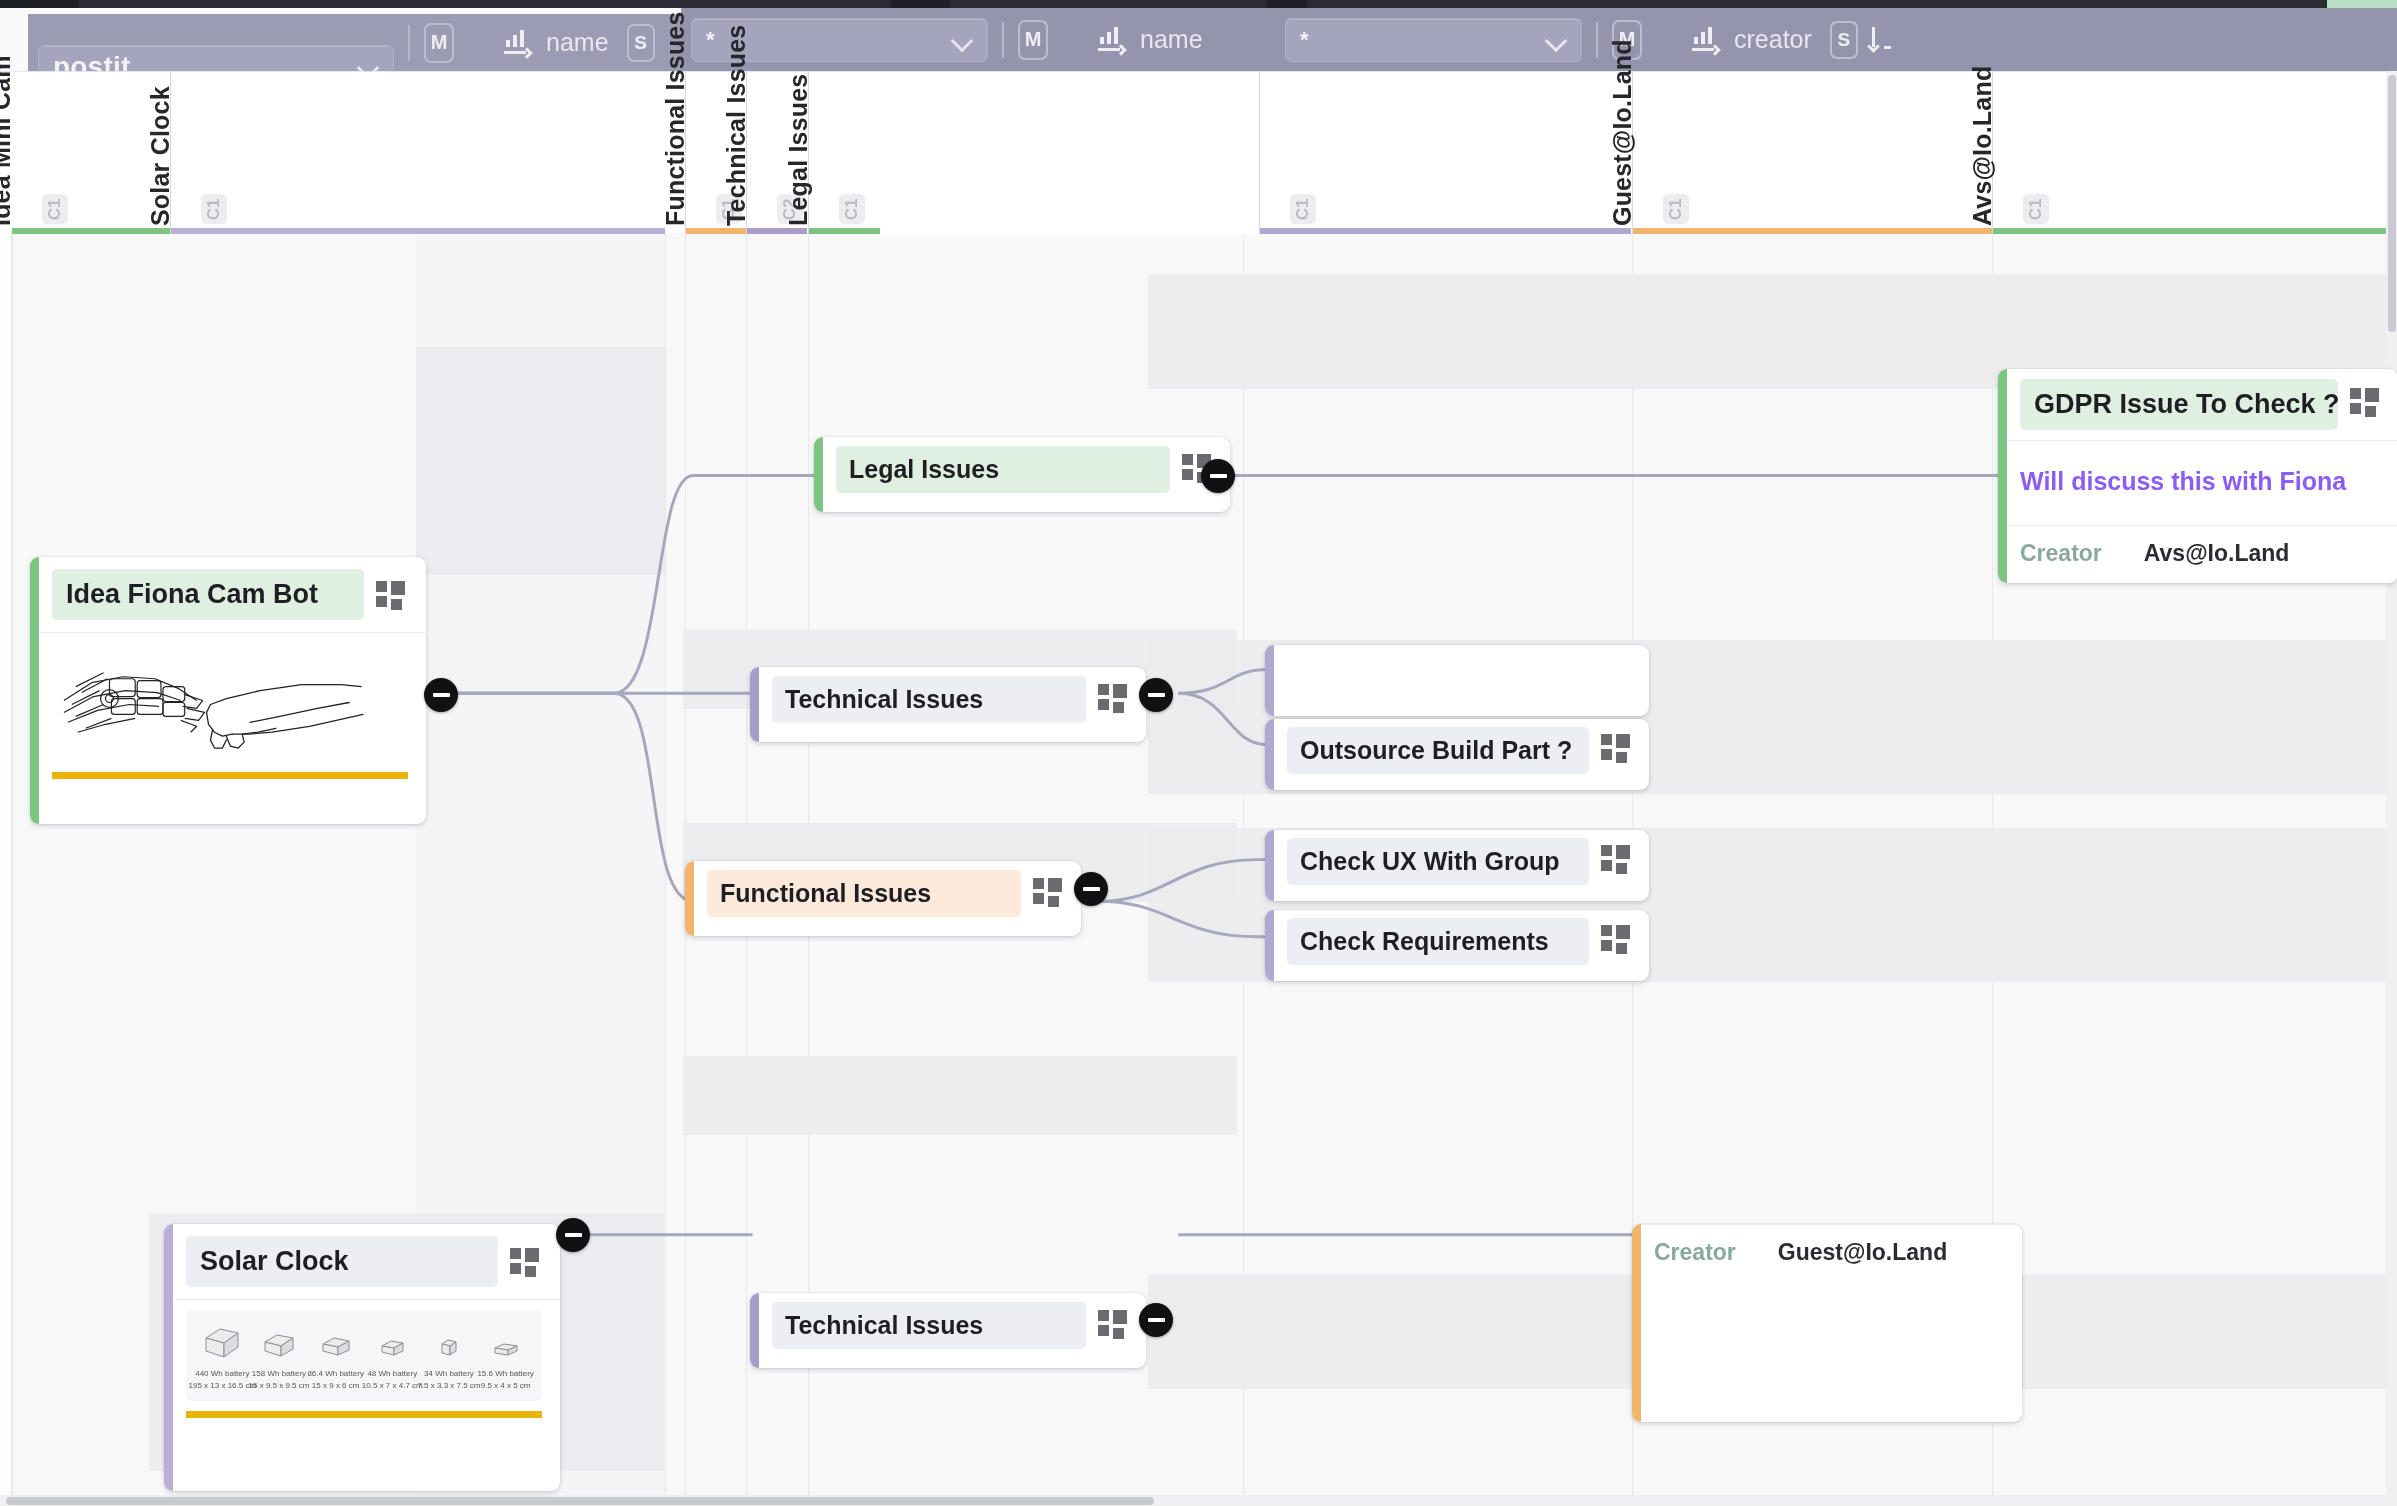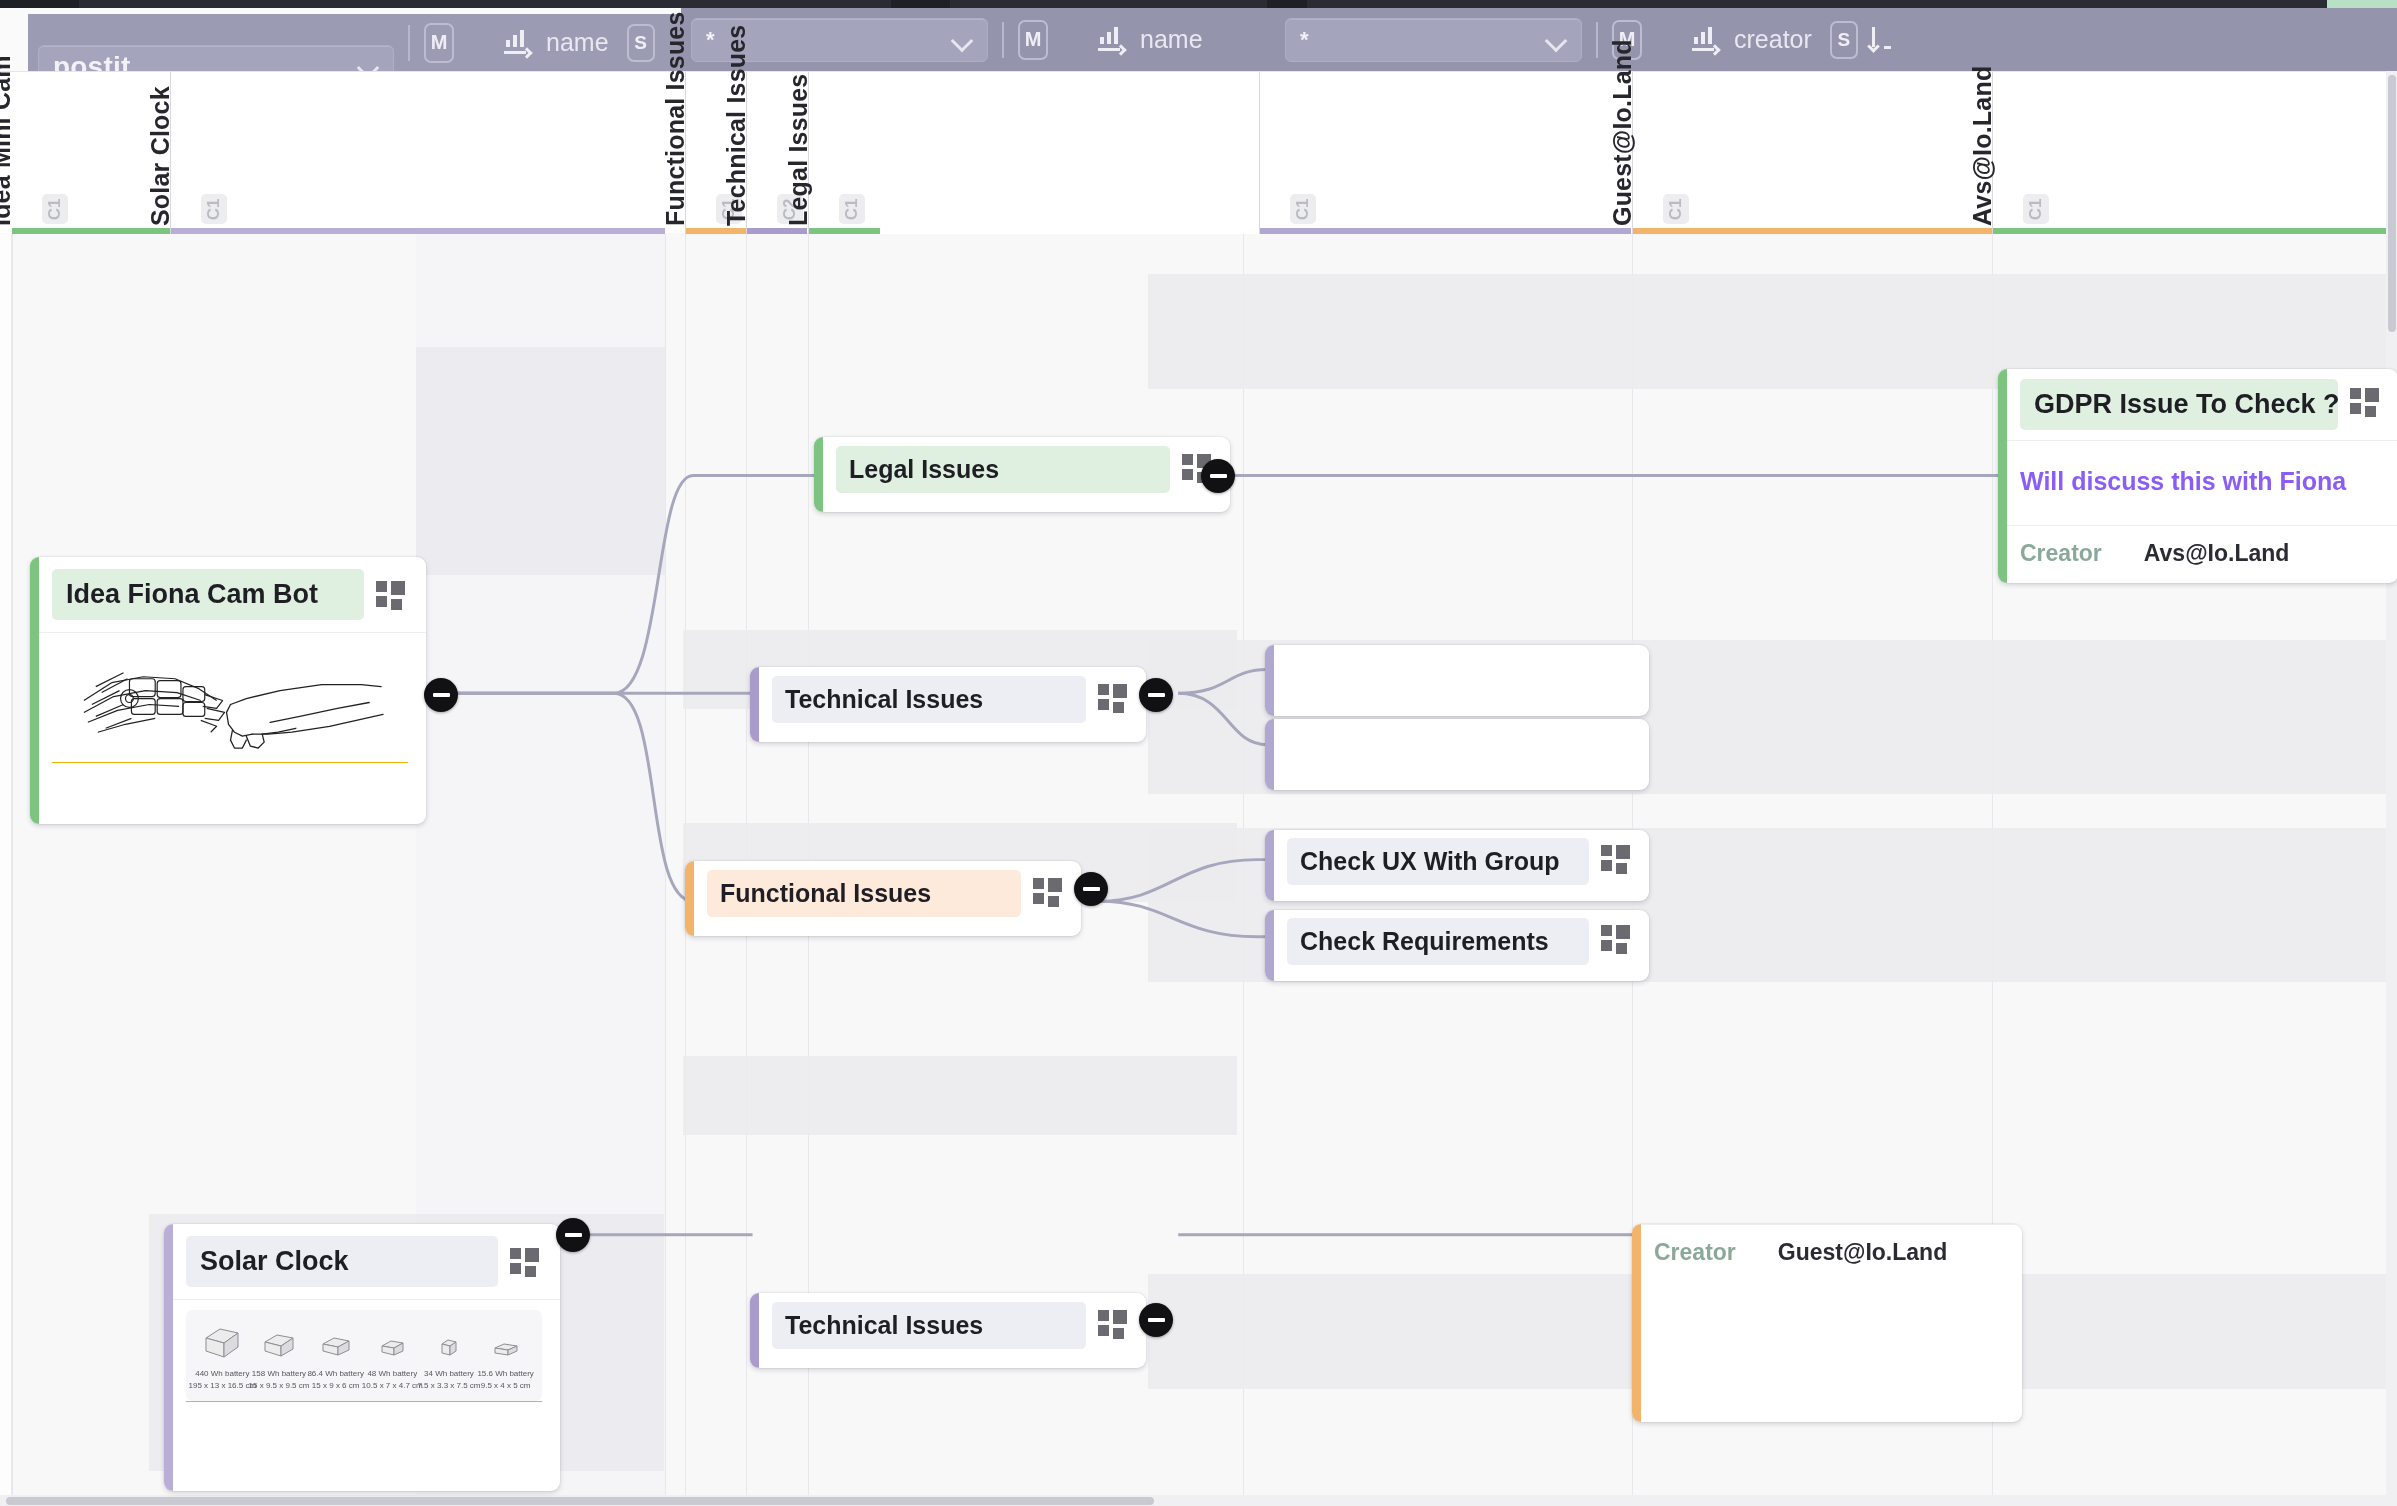--- a/index.html
+++ b/index.html
@@ -248,23 +248,23 @@
     gap: 42px;
   }
   .card .footer .k {
     font-size: 23px; font-weight: 700; color: #8aa99a;
   }
   .card .footer .v {
     font-size: 23px; font-weight: 700; color: #2b2b33;
   }
 
   .imgwrap {
-    padding: 10px 0 0 0;
-    border-bottom: 1px solid #eab308;
-    display: flex; align-items: center; justify-content: center;
+    padding: 10px 0 10px 0;
+    border-bottom: 7px solid #eab308;
+    display: flex; align-items: center; justify-content: flex-start;
   }
   .batt-panel {
     background: #f6f6f8; border-radius: 6px;
     width: 100%; padding: 14px 8px 10px 8px;
     display: flex; align-items: flex-start; justify-content: space-around;
   }
   .batt {
     display: flex; flex-direction: column; align-items: center;
     width: 14%;
   }
@@ -664,20 +664,29 @@
       </div>
     </div>
     <div class="knob" style="left:1139px;top:1069px;"></div>
 
     <div class="card small" style="left:1265px;top:411px;width:384px;height:71px;">
       <span class="accent" style="background:#b0a8d0;"></span>
     </div>
 
     <div class="card small" style="left:1265px;top:485px;width:384px;height:71px;">
       <span class="accent" style="background:#b0a8d0;"></span>
+      <div class="titlerow" style="padding:8px 10px 8px 22px;">
+        <div class="title" style="background:#ededf4;">Outsource Build Part ?</div>
+        <span class="grid-icon" style="margin-top:7px;">
+            <b></b>
+            <b></b>
+            <b></b>
+            <b></b>
+          </span>
+      </div>
     </div>
 
     <div class="card small" style="left:1265px;top:596px;width:384px;height:71px;">
       <span class="accent" style="background:#b0a8d0;"></span>
       <div class="titlerow" style="padding:8px 10px 8px 22px;">
         <div class="title" style="background:#ededf4;">Check UX With Group</div>
         <span class="grid-icon" style="margin-top:7px;">
             <b></b>
             <b></b>
             <b></b>

